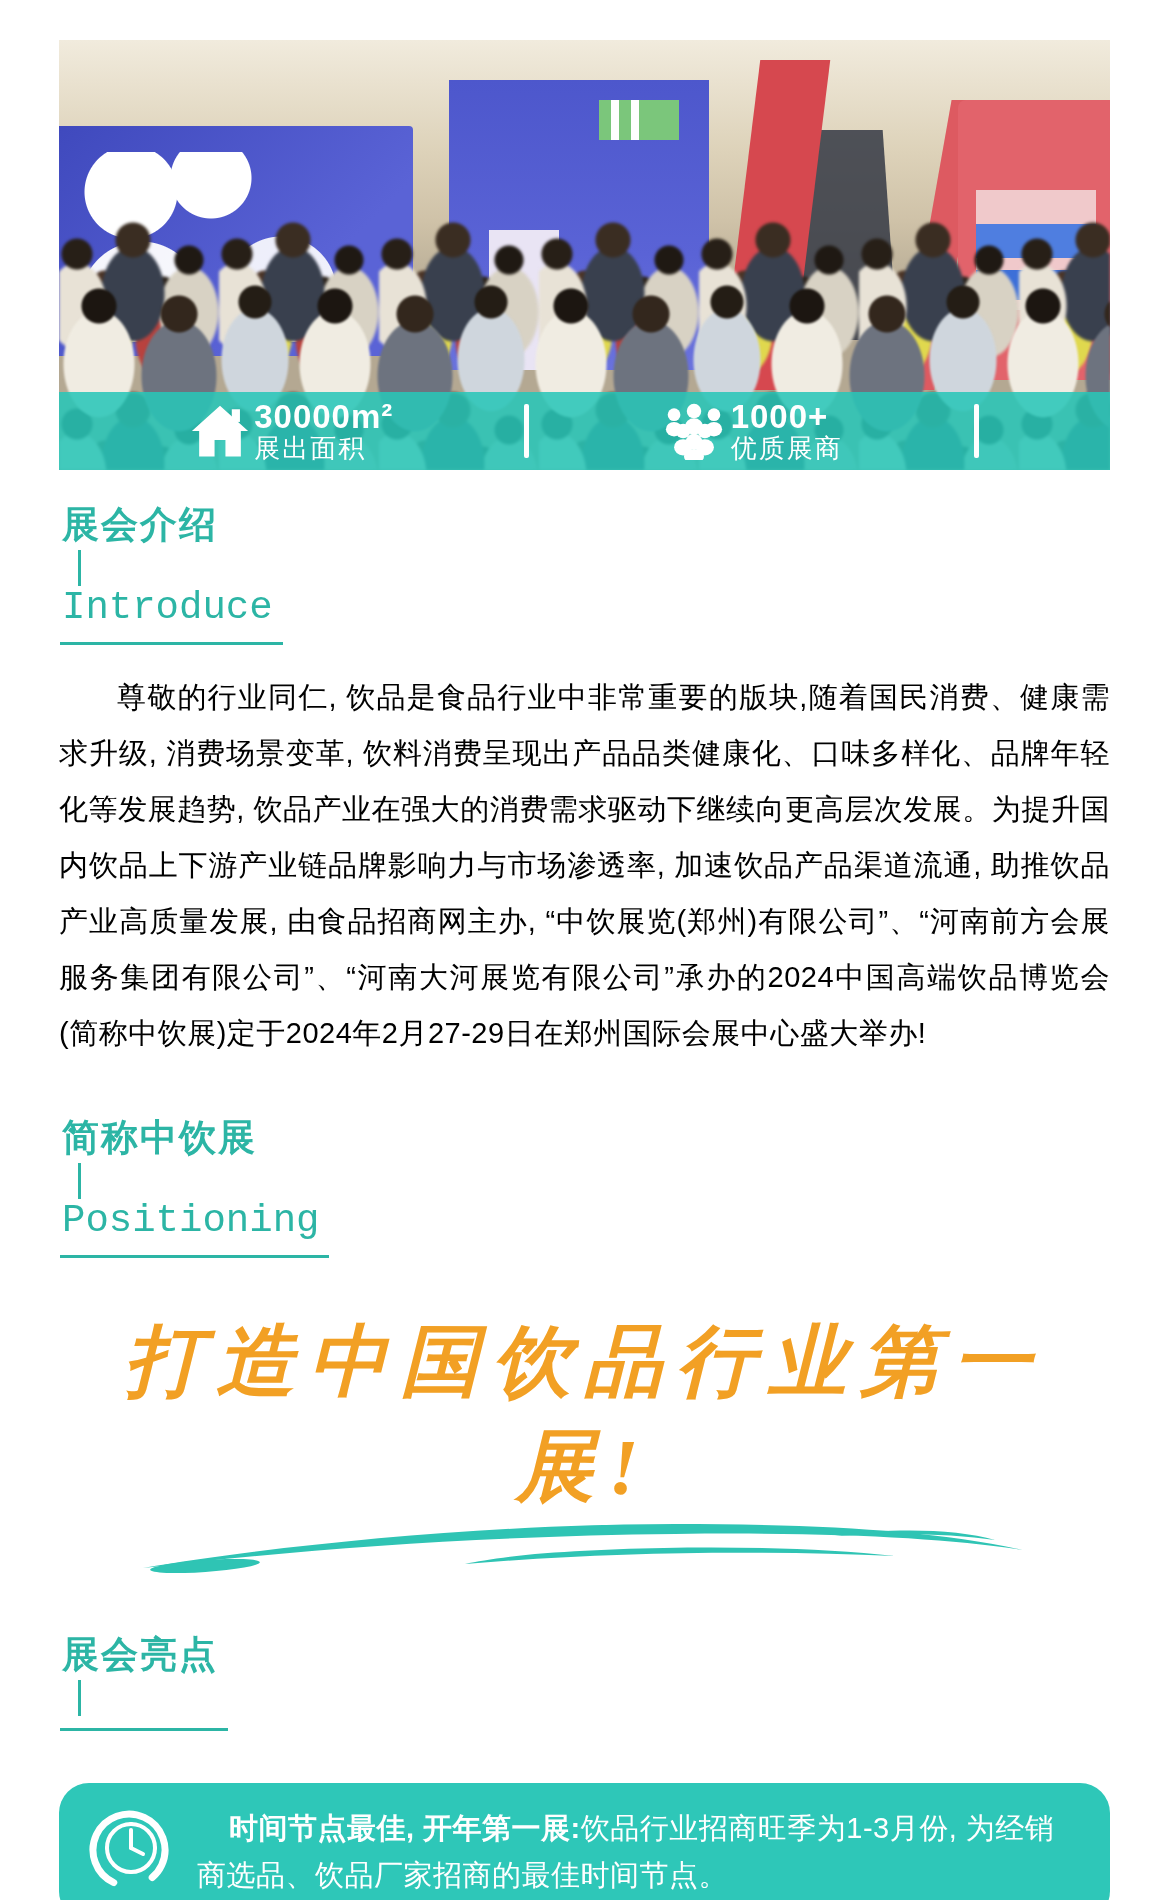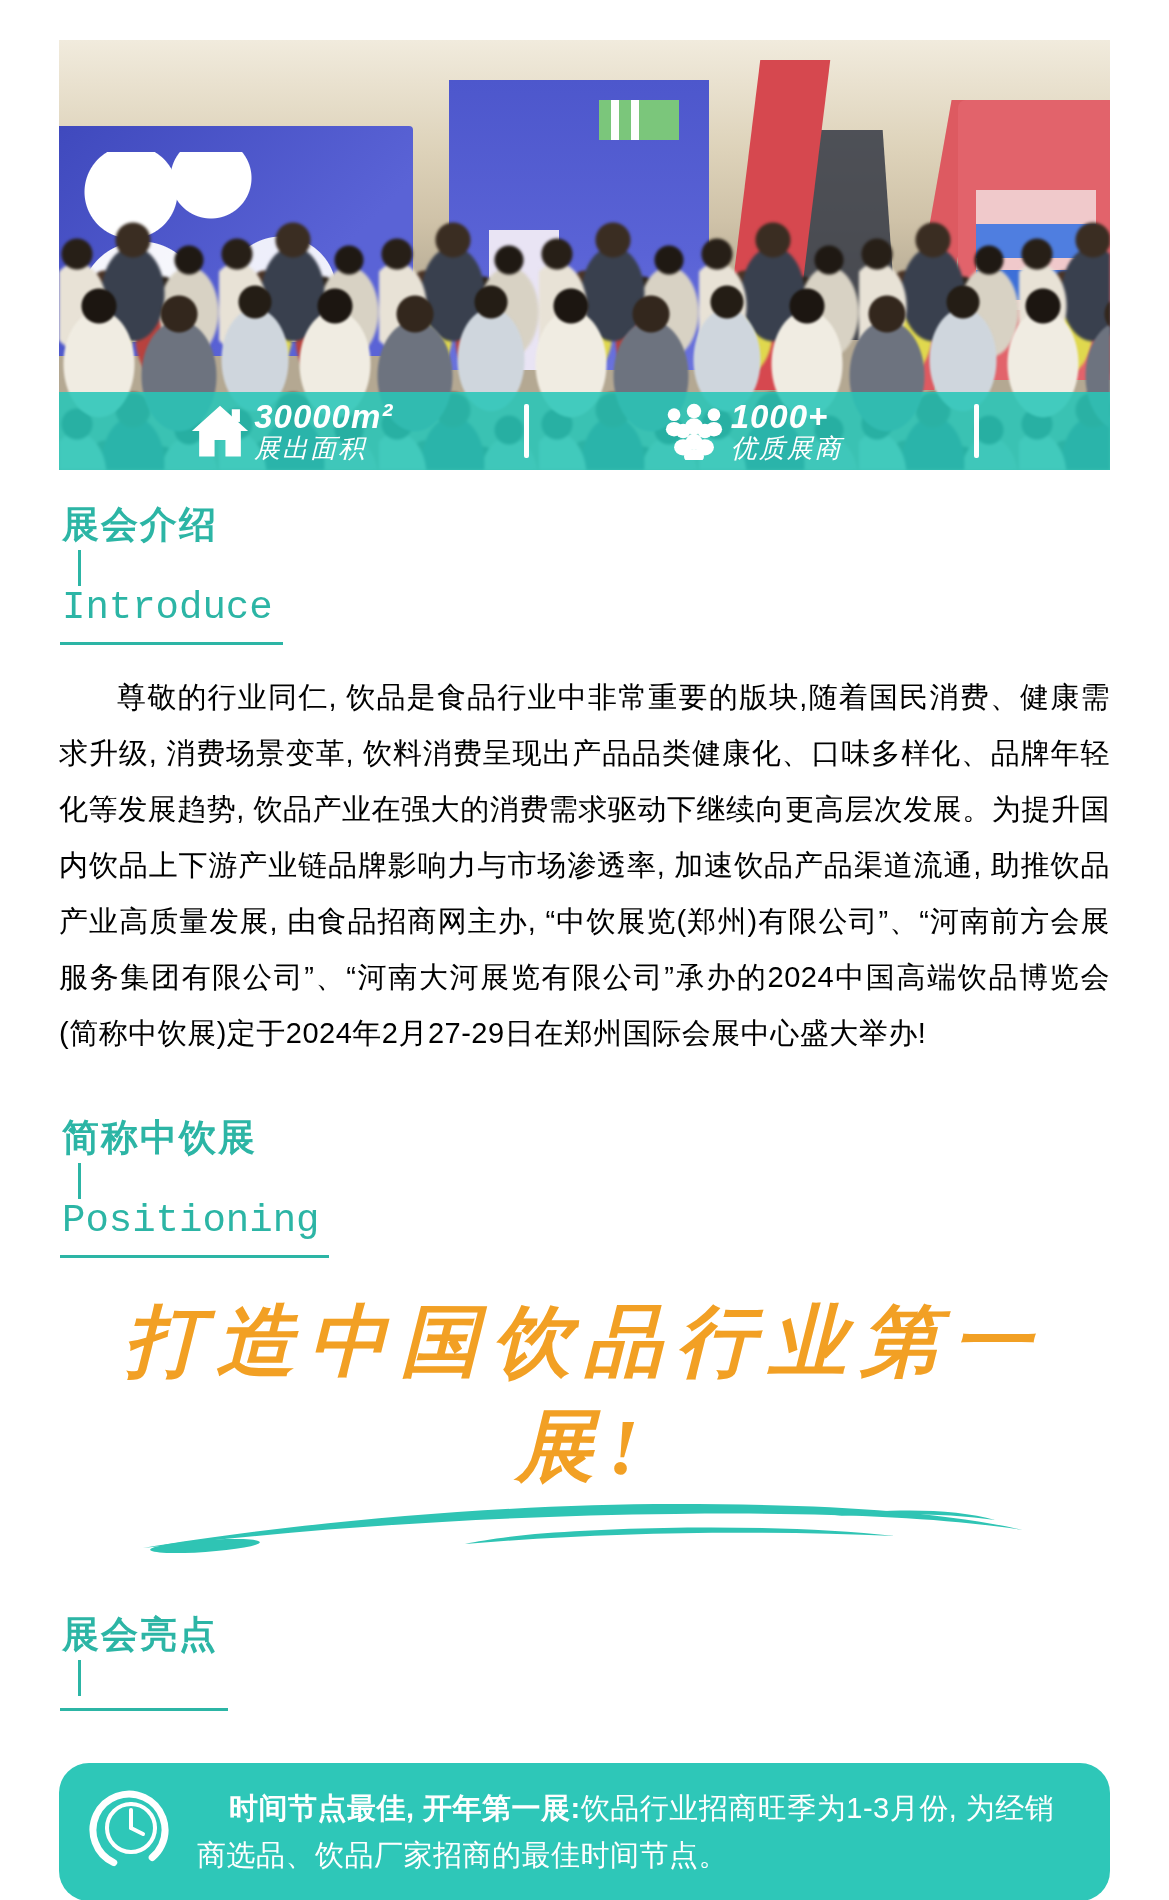--- a/index.html
+++ b/index.html
@@ -61,41 +61,41 @@
       radial-gradient(ellipse 34px 52px at 196px 80px,#cfd6dd 33px,transparent 34px);
     background-size:236px 190px;background-repeat:repeat;
   }
 
   
   .hero-banner{
     position:absolute;left:0;right:0;bottom:0;height:78px;
     background:rgba(40,198,184,0.87);
     display:flex;align-items:center;justify-content:space-evenly;
   }
-  .stat{display:flex;align-items:center;gap:4px;color:#ffffff;font-style:italic;}
+  .stat{display:flex;align-items:center;gap:4px;color:#ffffff;}
   .stat svg{display:block;}
   .stat-text{line-height:1.06;}
   .stat-value{font-size:33px;font-weight:bold;letter-spacing:1px;}
   .stat-label{font-size:26px;letter-spacing:2px;}
   .stat-divider{width:5px;height:54px;background:#ffffff;border-radius:2px;}
 
   
   .section-title{margin-left:1px;margin-top:0;display:inline-flex;
     border-bottom:3px solid #2cb5a5;padding:0 10px 12px 2px;flex-direction:column;}
   .title-cn{font-size:37px;font-weight:bold;color:#2cb5a5;letter-spacing:2px;}
   .title-bar{width:3px;height:36px;background:#2cb5a5;margin:0 14px 0 16px;}
   .title-en{font-size:39px;color:#2cb5a5;font-family:Liberation Mono, monospace;}
 
   
   .intro-text{margin-top:24px;}
   .intro-text p{margin:0;text-indent:2em;font-size:29px;line-height:56px;
     text-align:justify;color:#000000;letter-spacing:0.5px;}
 
   
-  .slogan-wrap{margin-top:32px;text-align:center;position:relative;}
+  .slogan-wrap{margin-top:52px;text-align:center;position:relative;}
   .slogan{font-size:78px;font-weight:bold;font-style:italic;color:#f2a024;
     letter-spacing:14px;font-family:"Liberation Serif","DejaVu Serif",serif;}
   .brush{display:block;margin:-14px auto 0;}
 
   
   .hl-box{display:flex;align-items:center;border-radius:30px;color:#ffffff;
     padding:22px 34px 22px 28px;margin-top:46px;}
   .hl-box.teal{background:#2ec7b8;margin-top:52px;}
   .hl-icon{flex:0 0 84px;margin-right:26px;}
   .hl-text{font-size:29px;line-height:47px;letter-spacing:0.5px;}

